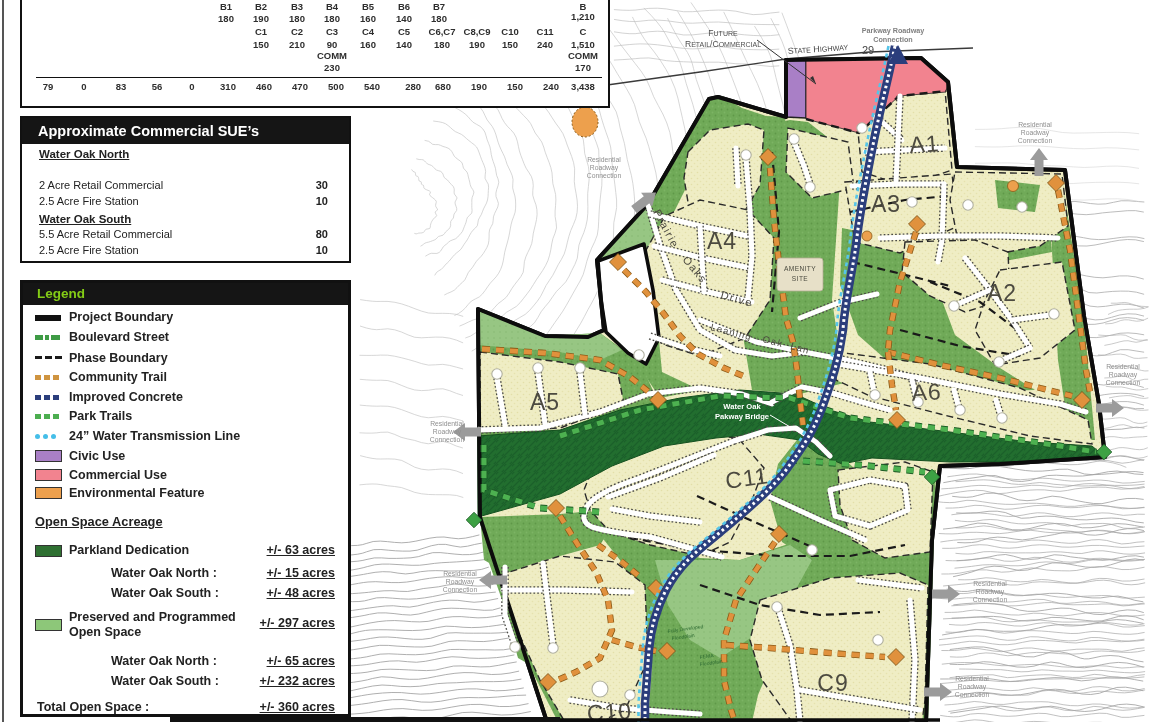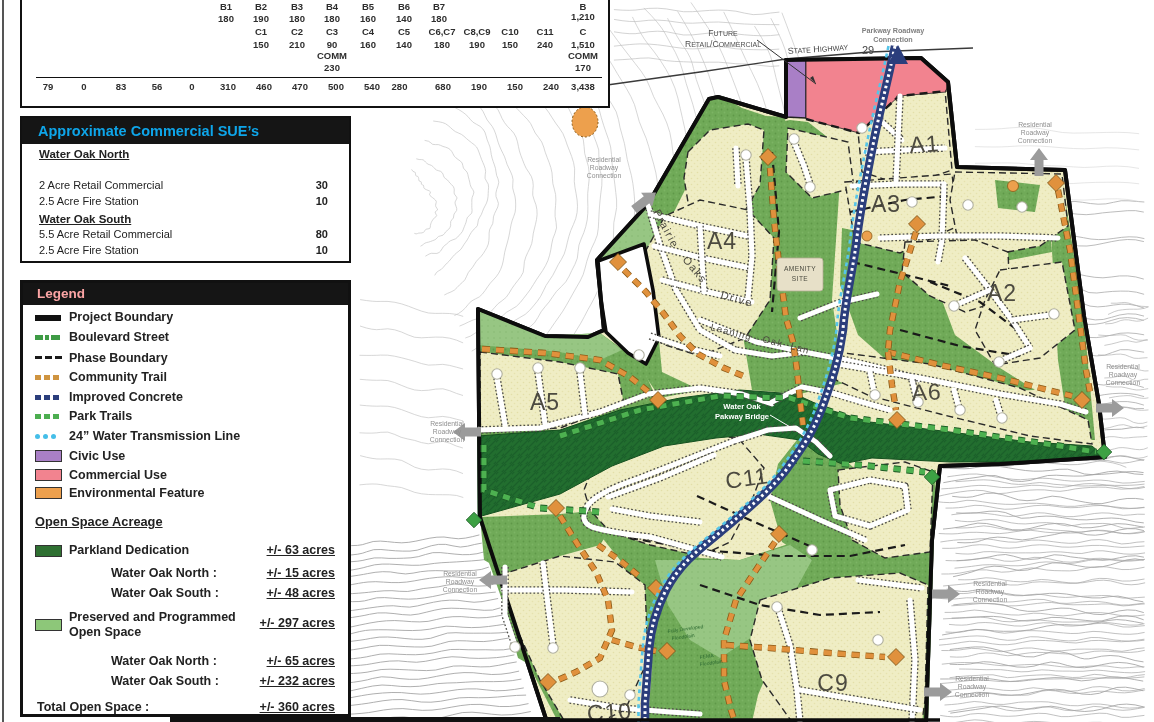--- a/index.html
+++ b/index.html
@@ -665,41 +665,41 @@
       <span style="position:absolute;left:-4px;top:82px;width:60px;text-align:center">79</span>
       <span style="position:absolute;left:32px;top:82px;width:60px;text-align:center">0</span>
       <span style="position:absolute;left:69px;top:82px;width:60px;text-align:center">83</span>
       <span style="position:absolute;left:105px;top:82px;width:60px;text-align:center">56</span>
       <span style="position:absolute;left:140px;top:82px;width:60px;text-align:center">0</span>
       <span style="position:absolute;left:176px;top:82px;width:60px;text-align:center">310</span>
       <span style="position:absolute;left:212px;top:82px;width:60px;text-align:center">460</span>
       <span style="position:absolute;left:248px;top:82px;width:60px;text-align:center">470</span>
       <span style="position:absolute;left:284px;top:82px;width:60px;text-align:center">500</span>
       <span style="position:absolute;left:320px;top:82px;width:60px;text-align:center">540</span>
-      <span style="position:absolute;left:356px;top:82px;width:43px;text-align:center">280</span>
+      <span style="position:absolute;left:356px;top:82px;width:43px;text-align:right">280</span>
       <span style="position:absolute;left:391px;top:82px;width:60px;text-align:center">680</span>
       <span style="position:absolute;left:427px;top:82px;width:60px;text-align:center">190</span>
       <span style="position:absolute;left:463px;top:82px;width:60px;text-align:center">150</span>
       <span style="position:absolute;left:499px;top:82px;width:60px;text-align:center">240</span>
       <span style="position:absolute;left:531px;top:82px;width:60px;text-align:center">3,438</span>
       <div style="position:absolute;left:14px;top:78px;width:566px;border-top:1.6px solid #111"></div>
     </div>
 
 <div style="box-sizing:border-box;position:absolute;left:20px;top:116px;width:331px;height:147px;background:#fff;border:2.5px solid #111;font-size:11px;color:#222">
-      <div style="position:absolute;left:0;top:0;right:0;height:26px;background:#151515;color:#0ea5e9;font-weight:bold;font-size:14.5px;line-height:26px;padding-left:16px">Approximate Commercial SUE’s</div>
+      <div style="position:absolute;left:0;top:0;right:0;height:26px;background:#151515;color:#ffffff;font-weight:bold;font-size:14.5px;line-height:26px;padding-left:16px">Approximate Commercial SUE’s</div>
       <div style="position:absolute;left:17px;top:30px;font-weight:bold;text-decoration:underline;font-size:11.5px">Water Oak North</div>
       <div style="position:absolute;left:17px;top:61px;width:289px">2 Acre Retail Commercial<span style="position:absolute;right:0;font-weight:bold">30</span></div>
       <div style="position:absolute;left:17px;top:77px;width:289px">2.5 Acre Fire Station<span style="position:absolute;right:0;font-weight:bold">10</span></div>
       <div style="position:absolute;left:17px;top:95px;font-weight:bold;text-decoration:underline;font-size:11.5px">Water Oak South</div>
       <div style="position:absolute;left:17px;top:110px;width:289px">5.5 Acre Retail Commercial<span style="position:absolute;right:0;font-weight:bold">80</span></div>
       <div style="position:absolute;left:17px;top:126px;width:289px">2.5 Acre Fire Station<span style="position:absolute;right:0;font-weight:bold">10</span></div>
     </div>
 
 <div style="box-sizing:border-box;position:absolute;left:20px;top:280px;width:331px;height:437px;background:#fff;border:3px solid #111;color:#222">
-      <div style="position:absolute;left:0;top:0;right:0;height:22px;background:#151515;color:#fca5a5;font-weight:bold;font-size:13.5px;line-height:22px;padding-left:14px">Legend</div>
+      <div style="position:absolute;left:0;top:0;right:0;height:22px;background:#151515;color:#84cc16;font-weight:bold;font-size:13.5px;line-height:22px;padding-left:14px">Legend</div>
 <div style="position:absolute;left:12px;top:28px;width:28px;height:14px">
         <div style="margin-top:4px;width:26px;height:6px;background:#111"></div>
       </div>
 <div style="position:absolute;left:46px;top:27px;font-size:12.5px;font-weight:600">Project Boundary</div>
 
 <div style="position:absolute;left:12px;top:48px;width:28px;height:14px">
         <div style="margin-top:4px;height:5px;display:flex">
           <div style="width:8px;height:5px;background:#3e9b45;margin-right:2px"></div>
           <div style="width:4px;height:5px;background:#3e9b45;margin-right:2px"></div>
           <div style="width:9px;height:5px;background:#3e9b45"></div>

